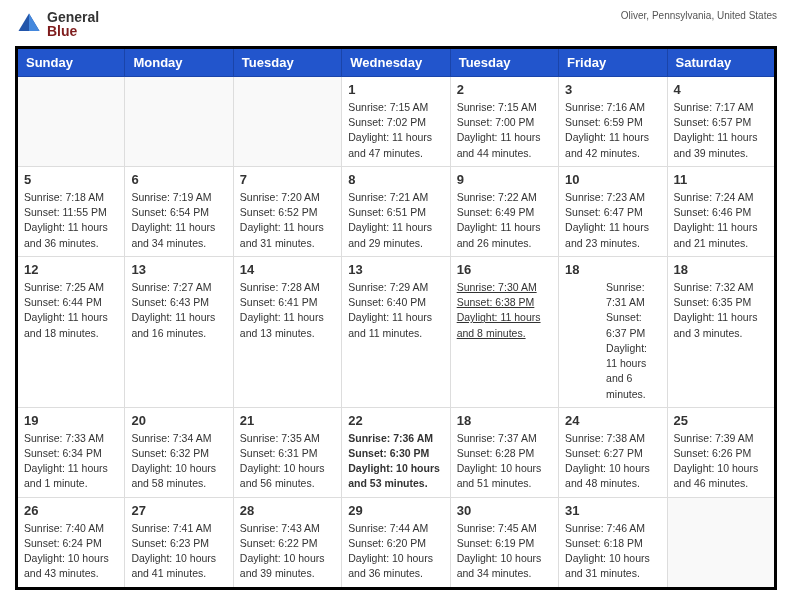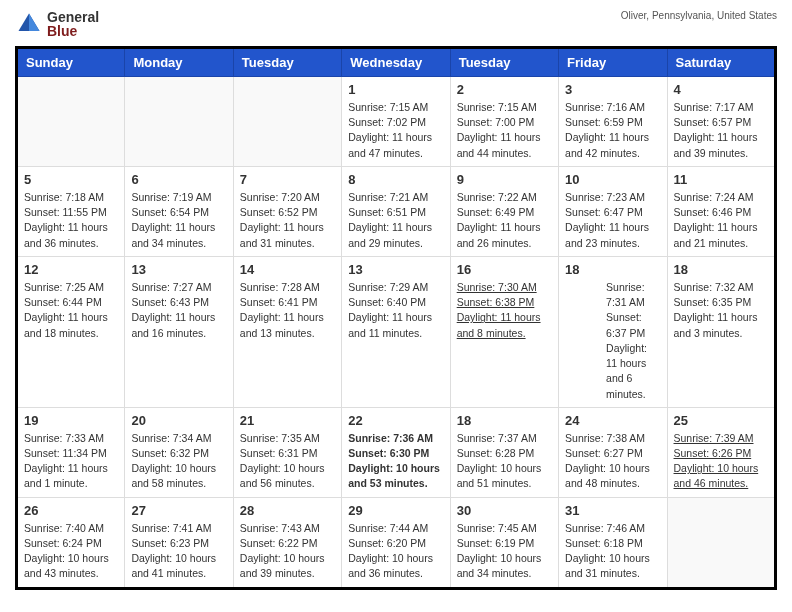--- a/index.html
+++ b/index.html
@@ -262,21 +262,21 @@
             <div class="day-info" style="white-space: pre-line;">Sunrise: 7:32 AM
 Sunset: 6:35 PM
 Daylight: 11 hours
 and 3 minutes.</div>
           </td>
         </tr>
         <tr class="week-row">
           <td>
             <span class="day-number">19</span>
             <div class="day-info" style="white-space: pre-line;">Sunrise: 7:33 AM
-Sunset: 11:34 PM
+Sunset: 6:34 PM
 Daylight: 11 hours
 and 1 minute.</div>
           </td>
           <td>
             <span class="day-number">20</span>
             <div class="day-info" style="white-space: pre-line;">Sunrise: 7:34 AM
 Sunset: 6:32 PM
 Daylight: 10 hours
 and 58 minutes.</div>
           </td>
@@ -303,21 +303,21 @@
           </td>
           <td>
             <span class="day-number">24</span>
             <div class="day-info" style="white-space: pre-line;">Sunrise: 7:38 AM
 Sunset: 6:27 PM
 Daylight: 10 hours
 and 48 minutes.</div>
           </td>
           <td>
             <span class="day-number">25</span>
-            <div class="day-info" style="white-space: pre-line; text-decoration: underline;">Sunrise: 7:39 AM
+            <div class="day-info" style="white-space: pre-line;">Sunrise: 7:39 AM
 Sunset: 6:26 PM
 Daylight: 10 hours
 and 46 minutes.</div>
           </td>
         </tr>
         <tr class="week-row">
           <td>
             <span class="day-number">26</span>
             <div class="day-info" style="white-space: pre-line;">Sunrise: 7:40 AM
 Sunset: 6:24 PM

